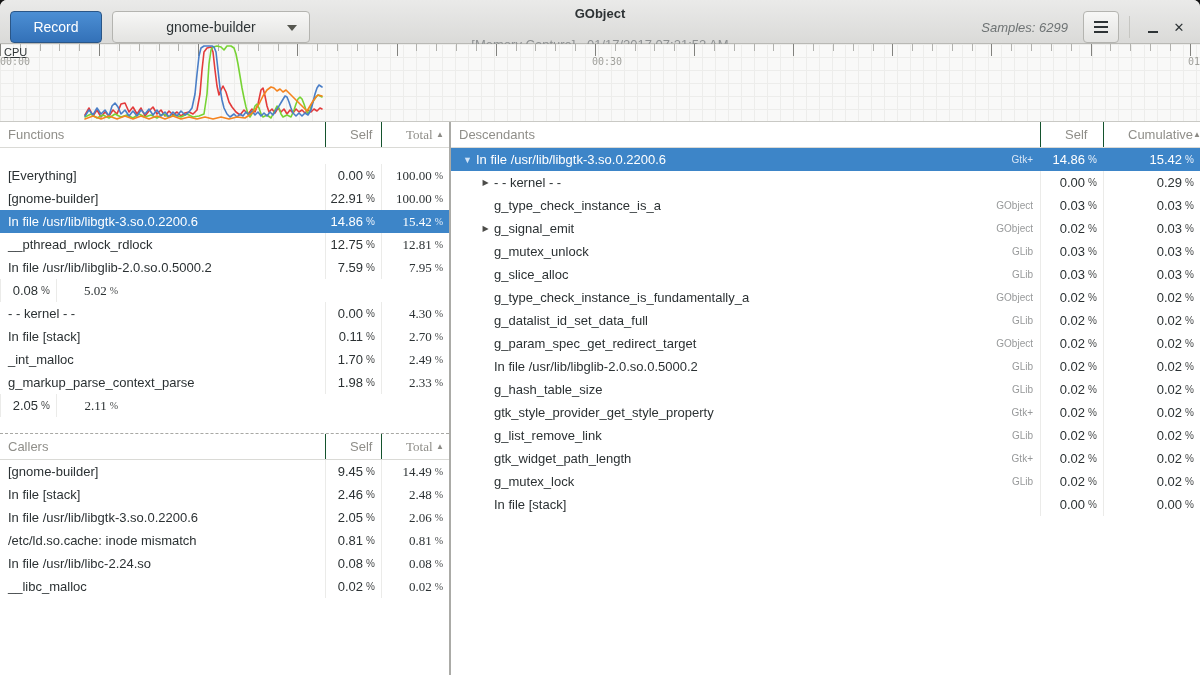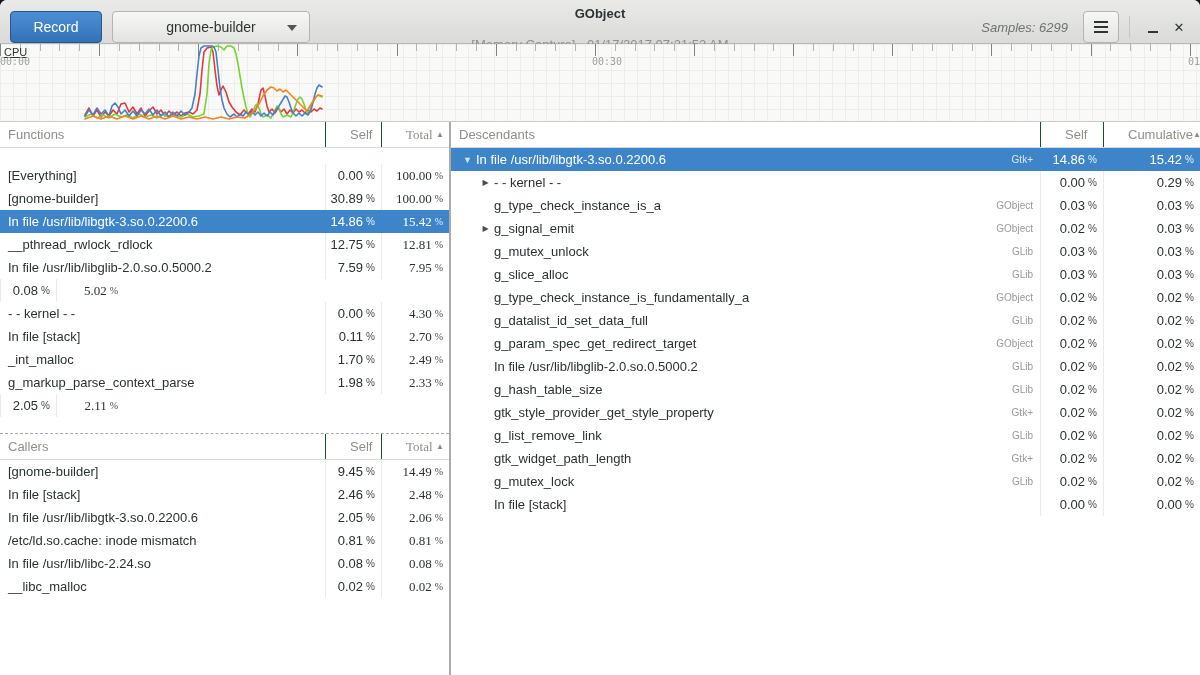--- a/index.html
+++ b/index.html
@@ -192,21 +192,21 @@
             <span class="cval w-total-l">
               <span class="v">100.00</span>
               <span class="pct">%</span>
             </span>
           </div>
           <div class="trow">
             <span class="cname">
               <span class="lbl">[gnome-builder]</span>
             </span>
             <span class="cval w-self-l">
-              <span class="v">30.89</span>
+              <span class="v">22.91</span>
               <span class="pct">%</span>
             </span>
             <span class="cval w-total-l">
               <span class="v">100.00</span>
               <span class="pct">%</span>
             </span>
           </div>
           <div class="trow selected">
             <span class="cname">
               <span class="lbl">In file /usr/lib/libgtk-3.so.0.2200.6</span>

